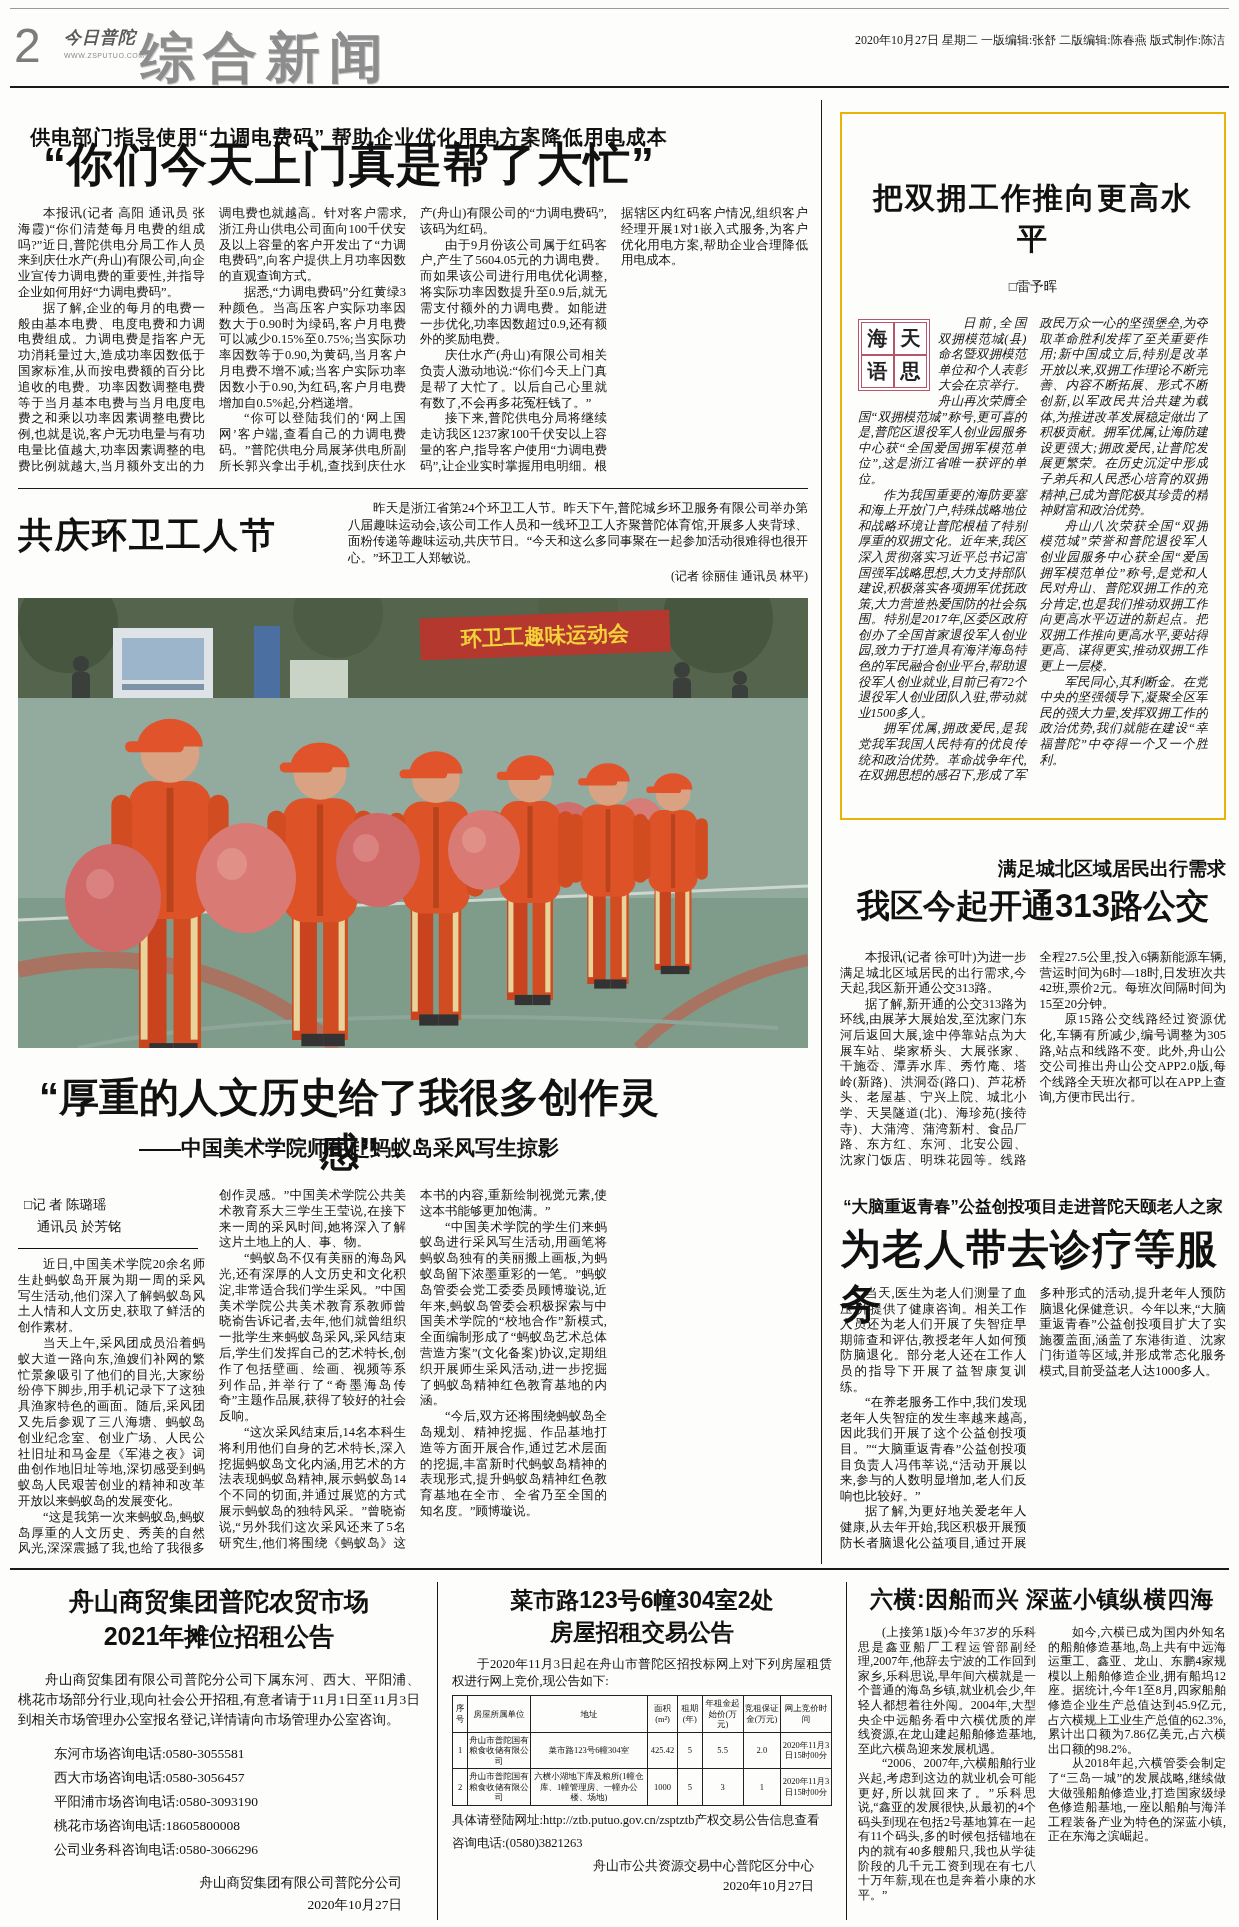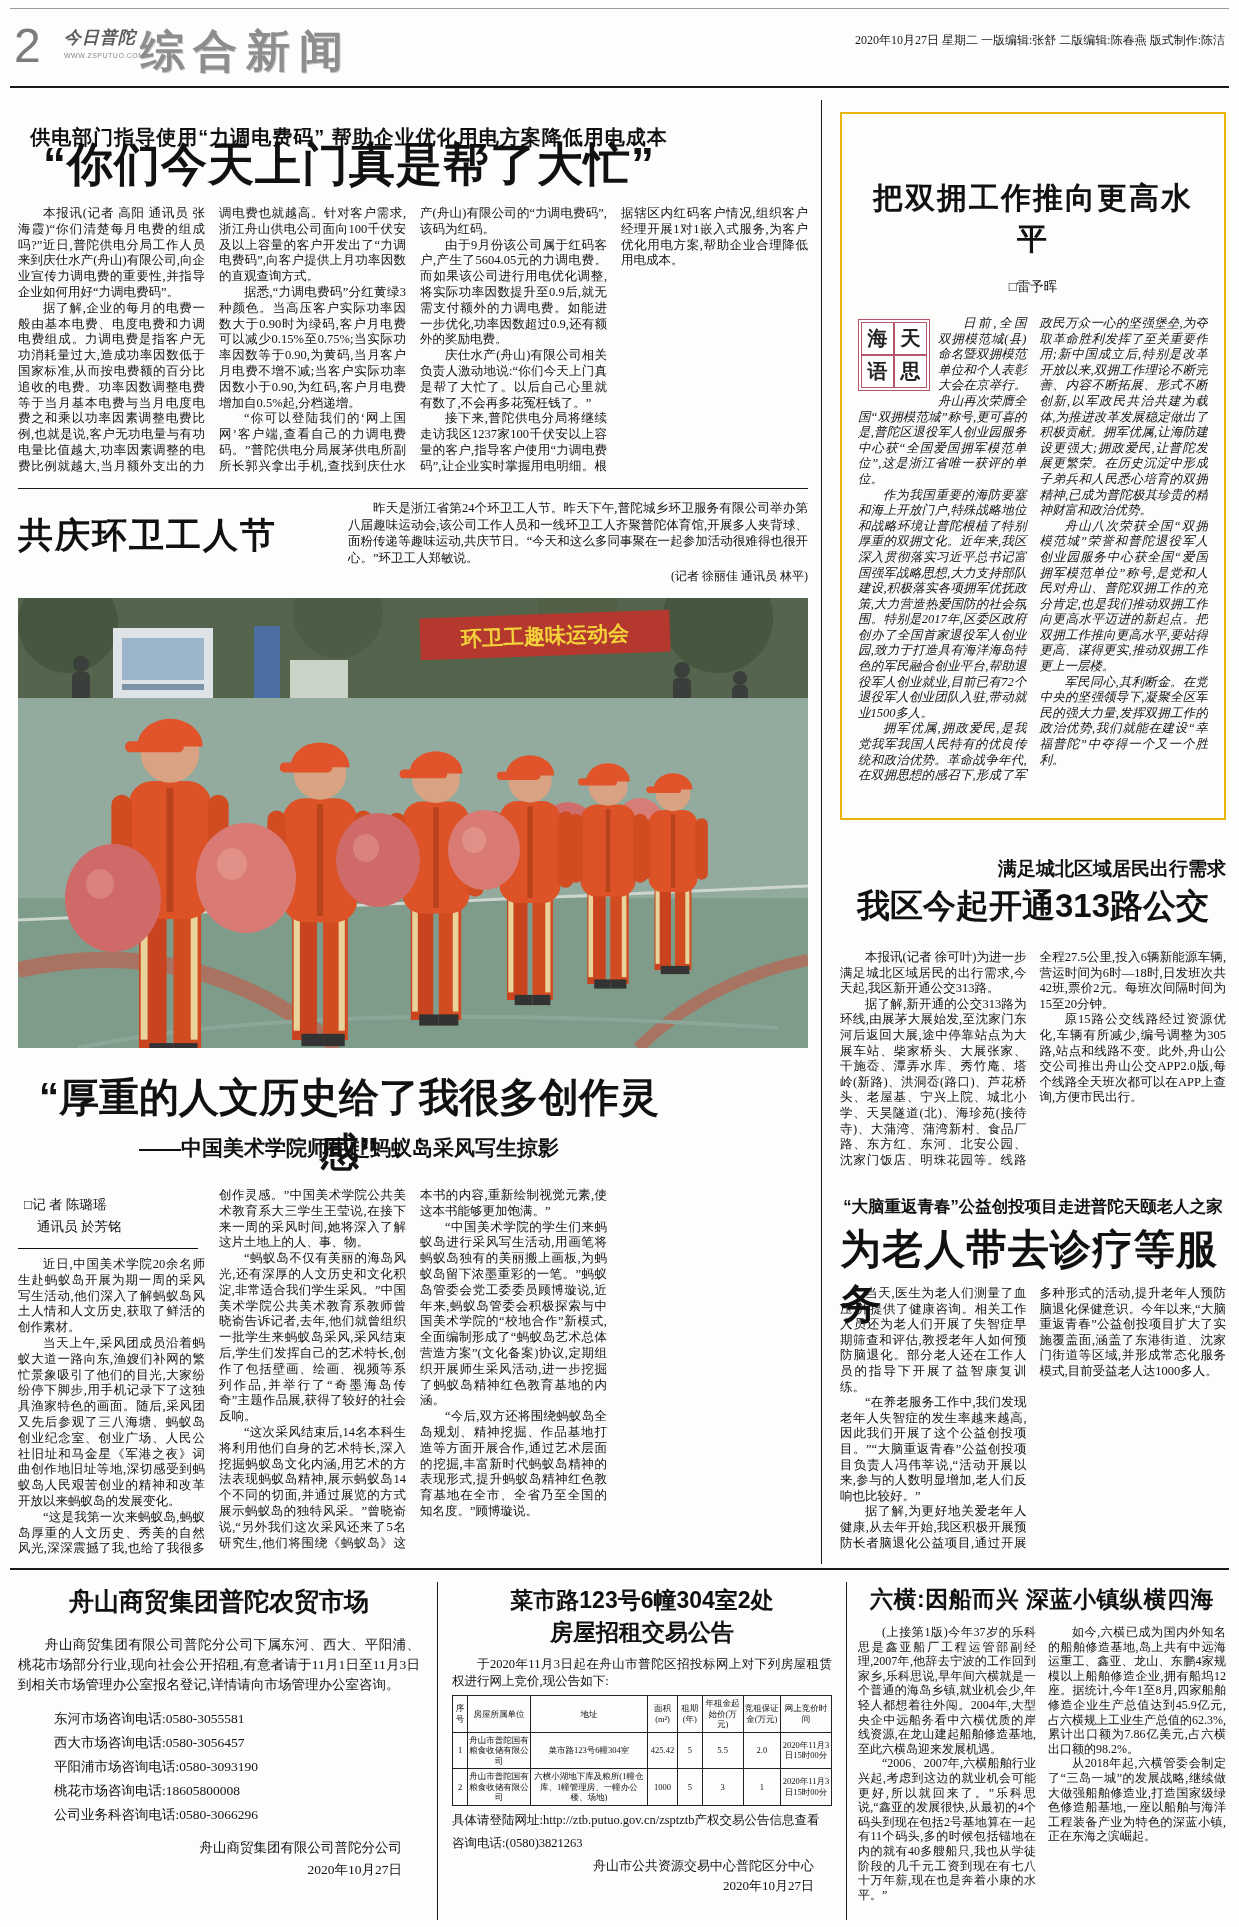--- a/index.html
+++ b/index.html
@@ -14,21 +14,21 @@
   .grayrule { position:absolute; background:#9a9a9a; }
 
   
   .page-num { left:14px; top:18px; font-size:48px; color:#7c7c7c; font-weight:400;
               font-family:"Liberation Sans","DejaVu Sans",sans-serif; }
   .logo { left:64px; top:26px; width:72px; text-align:center; }
   .logo-name { display:block; font-size:17px; font-weight:700; color:#5a5a5a;
                font-style:italic; letter-spacing:1px; }
   .logo-url  { display:block; font-size:7px; color:#8a8a8a; letter-spacing:.5px; margin-top:3px;
                font-family:"Liberation Sans","DejaVu Sans",sans-serif;}
-  .masthead { left:140px; top:22px; font-size:44px; font-weight:900; color:#8d8d8d;
+  .masthead { left:140px; top:22px; font-size:54px; font-weight:900; color:#8d8d8d;
               letter-spacing:9px; font-family:Liberation Sans, sans-serif;
               text-shadow:1px 1px 0 #c9c9c9; }
   .dateline { right:14px; top:32px; font-size:12px; color:#1a1a1a; }
 
   
   .kicker { left:18px; top:104px; width:662px; text-align:center; font-size:20px;
             font-weight:700; letter-spacing:1px;margin-top:20px; }
   .headline-main { left:18px; top:134px; width:662px; text-align:center; font-size:46px;
             font-weight:900; letter-spacing:1px; }
   .main-body { left:18px; top:206px; width:790px; height:276px;
@@ -285,20 +285,21 @@
       <p>“在养老服务工作中,我们发现老年人失智症的发生率越来越高,因此我们开展了这个公益创投项目。”“大脑重返青春”公益创投项目负责人冯伟莘说,“活动开展以来,参与的人数明显增加,老人们反响也比较好。”</p>
       <p>据了解,为更好地关爱老年人健康,从去年开始,我区积极开展预防长者脑退化公益项目,通过开展多种形式的活动,提升老年人预防脑退化保健意识。今年以来,“大脑重返青春”公益创投项目扩大了实施覆盖面,涵盖了东港街道、沈家门街道等区域,并形成常态化服务模式,目前受益老人达1000多人。</p>
     </div>
 
   <div class="rule bottom-rule"></div>
   <div class="rule vdiv-b1"></div>
   <div class="rule vdiv-b2"></div>
 
   <div class="abs ad1">
     <div class="ad-title head-sans">舟山商贸集团普陀农贸市场</div>
+    <div class="ad-title head-sans">2021年摊位招租公告</div>
     <div class="ad1-body">舟山商贸集团有限公司普陀分公司下属东河、西大、平阳浦、桃花市场部分行业,现向社会公开招租,有意者请于11月1日至11月3日到相关市场管理办公室报名登记,详情请向市场管理办公室咨询。</div>
     <div class="ad1-phones">
         <p>东河市场咨询电话:0580-3055581</p>
         <p>西大市场咨询电话:0580-3056457</p>
         <p>平阳浦市场咨询电话:0580-3093190</p>
         <p>桃花市场咨询电话:18605800008</p>
         <p>公司业务科咨询电话:0580-3066296</p>
       </div>
     <div class="ad-sign">舟山商贸集团有限公司普陀分公司</div>
     <div class="ad-sign" style="margin-top:0;">2020年10月27日</div>

